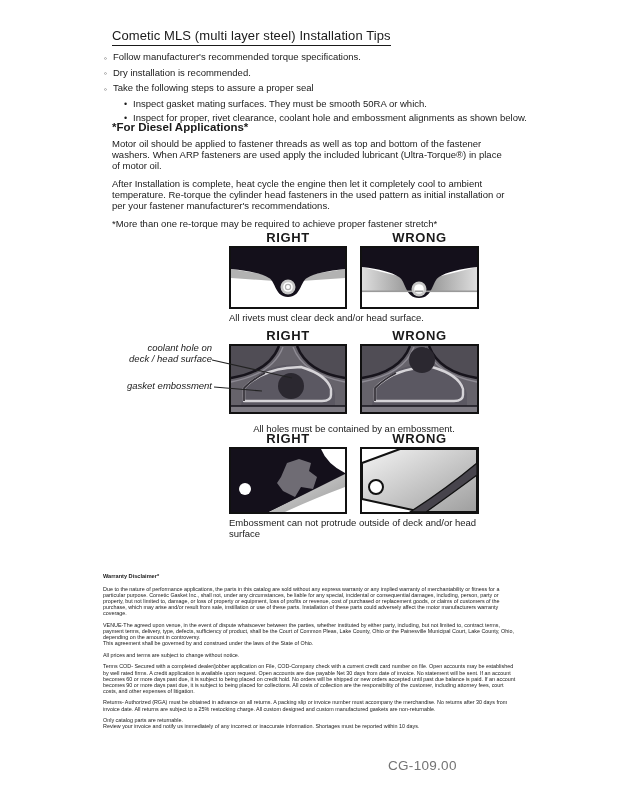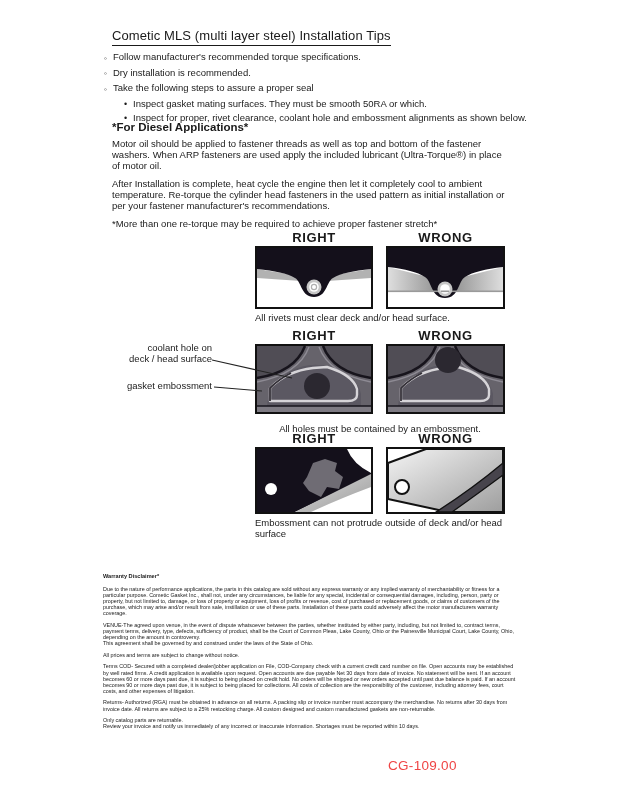--- a/index.html
+++ b/index.html
@@ -30,47 +30,47 @@
   .subtip .mk2 { width:9px; flex:0 0 9px; }
   .subtip .mk2::before { content:"\2022"; font-size:9px; }
 
   
   .diesel { position:absolute; left:112px; top:121px; width:400px; }
   .diesel h2 { margin:0 0 5px 0; font-size:11.5px; font-weight:bold; }
   .diesel p { margin:0 0 7px 0; font-size:9.5px; line-height:11px; }
   .diesel p.note { margin-top:3px; }
 
   
-  .figure { position:absolute; left:255px; width:250px; }
+  .figure { position:absolute; left:229px; width:250px; }
   .fig1 { top:230px; } .fig2 { top:328px; } .fig3 { top:431px; }
   .fig-labels { display:flex; gap:13px; height:16px; }
   .fig-labels span {
     display:block; text-align:center; font-weight:bold; font-size:13px; letter-spacing:0.6px;
   }
   .fig-labels .l { width:118px; } .fig-labels .r { width:119px; }
   .fig-boxes { display:flex; gap:13px; }
   .fig-boxes svg { display:block; }
   .fig-caption { font-size:9.5px; line-height:11px; margin-top:3px; }
   .fig-caption.center { text-align:center; width:250px;margin-top:9px; }
 
   
-  .side-label { position:absolute; text-align:right; font-size:9.5px; line-height:11px; width:95px; }
+  .side-label { position:absolute; text-align:right; font-size:9.5px; line-height:11px; width:95px;font-style:italic; }
   .lbl-coolant { left:117px; top:342px; }
   .lbl-emboss  { left:117px; top:380px; }
   .connectors { position:absolute; left:212px; top:352px; }
 
   
   .legal { position:absolute; left:103px; top:573px; width:414px; }
   .legal h3 { margin:0 0 7px 0; font-size:5.6px; font-weight:bold; }
   .legal p { margin:0 0 5.5px 0; font-size:5.4px; line-height:6.1px; }
   .legal p.tight { margin-bottom:0; }
 
   .page-code {
     position:absolute; left:388px; top:758px;
-    font-size:13.5px; letter-spacing:0.3px; color:#ef4444;
+    font-size:13.5px; letter-spacing:0.3px; color:#737373;
   }
 </style>
 </head>
 <body>
 
 <div class="page">
 
   <div class="title">Cometic MLS (multi layer steel) Installation Tips</div>
 
   <div class="tips">

